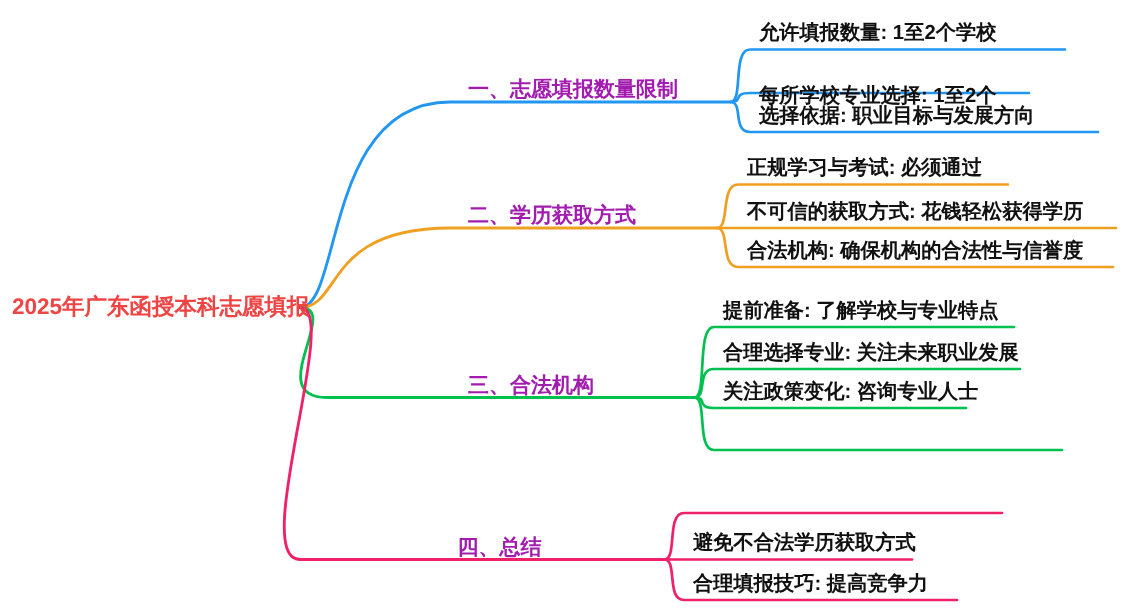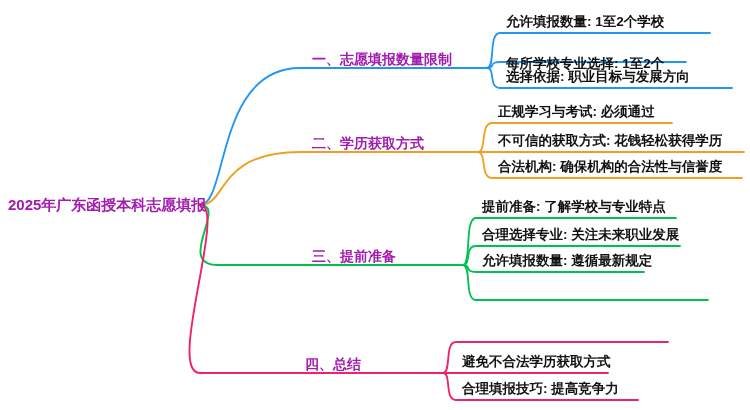--- a/index.html
+++ b/index.html
@@ -9,21 +9,21 @@
 
   
   .logo{position:absolute;left:18px;top:8px;width:200px;height:52px;}
   .logo-mark{position:absolute;left:0;top:3px;width:48px;height:45px;}
   .logo-text{position:absolute;left:52px;top:1px;}
   .logo-cn{font-size:18px;font-weight:bold;color:#0f9b3f;letter-spacing:.5px;line-height:22px;white-space:nowrap;}
   .logo-url{font-size:11px;font-weight:bold;color:#d62121;line-height:16px;margin-top:2px;letter-spacing:.2px;white-space:nowrap;}
 
   
   .node{position:absolute;white-space:nowrap;color:#1a1a1a;line-height:1;font-weight:bold;}
-  .root{font-size:15px;color:#a21caf;}
+  .root{font-size:15px;color:#ef4444;}
   .branch{font-size:14px;color:#a21caf;}
   .leaf{font-size:13.5px;color:#111;}
 </style>
 </head>
 <body>
 
 <div id="stage">
 
 
   <svg id="wires">
@@ -48,20 +48,20 @@
 
 <div class="node root" style="left: 8px; top: 197px;">2025年广东函授本科志愿填报</div>
     <div class="node branch" style="top: 52px; left: 312px;">一、志愿填报数量限制</div>
     <div class="node leaf" style="top: 15px; left: 506px;">允许填报数量: 1至2个学校</div>
     <div class="node leaf" style="top: 44px; left: 506px; margin-top: 13px;">每所学校专业选择: 1至2个</div>
     <div class="node branch" style="top: 136px; left: 312px;">二、学历获取方式</div>
     <div class="node leaf" style="top: 70px; left: 506px;">选择依据: 职业目标与发展方向</div>
     <div class="node leaf" style="top: 105px; left: 498px; text-align: center;">正规学习与考试: 必须通过</div>
     <div class="node leaf" style="top: 134px; left: 498px;">不可信的获取方式: 花钱轻松获得学历</div>
     <div class="node leaf" style="top: 160px; left: 498px;">合法机构: 确保机构的合法性与信誉度</div>
-    <div class="node branch" style="top: 249px; left: 312px;">三、提前准备</div>
+    <div class="node branch" style="top: 249px; left: 312px;">三、合法机构</div>
     <div class="node leaf" style="top: 228px; left: 482px;">合理选择专业: 关注未来职业发展</div>
     <div class="node leaf" style="top: 200px; left: 482px;">提前准备: 了解学校与专业特点</div>
-    <div class="node leaf" style="top: 254px; left: 482px;">允许填报数量: 遵循最新规定</div>
+    <div class="node leaf" style="top: 254px; left: 482px;">关注政策变化: 咨询专业人士</div>
     <div class="node branch" style="top: 357px; left: 305px;">四、总结</div>
     <div class="node leaf" style="top: 382px; left: 462px;">合理填报技巧: 提高竞争力</div>
     <div class="node leaf" style="top: 355px; left: 462px;">避免不合法学历获取方式</div>
   </div>
 
 </body></html>

